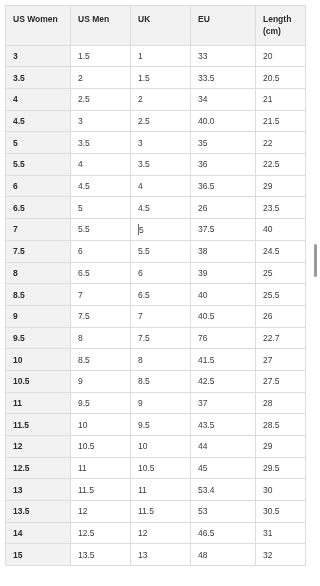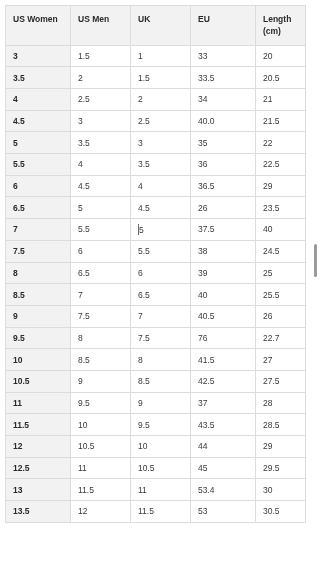--- a/index.html
+++ b/index.html
@@ -271,20 +271,34 @@
             <td>53.4</td>
             <td>30</td>
           </tr>
           <tr>
             <td class="first-col">13.5</td>
             <td>12</td>
             <td>11.5</td>
             <td>53</td>
             <td>30.5</td>
           </tr>
+          <tr>
+            <td class="first-col">14</td>
+            <td>12.5</td>
+            <td>12</td>
+            <td>46.5</td>
+            <td>31</td>
+          </tr>
+          <tr>
+            <td class="first-col">15</td>
+            <td>13.5</td>
+            <td>13</td>
+            <td>48</td>
+            <td>32</td>
+          </tr>
         </tbody>
     </table>
   </div>
 
   <div class="scrollbar-track"></div>
   <div class="scrollbar-thumb"></div>
 
 </div>
 
 </body></html>

